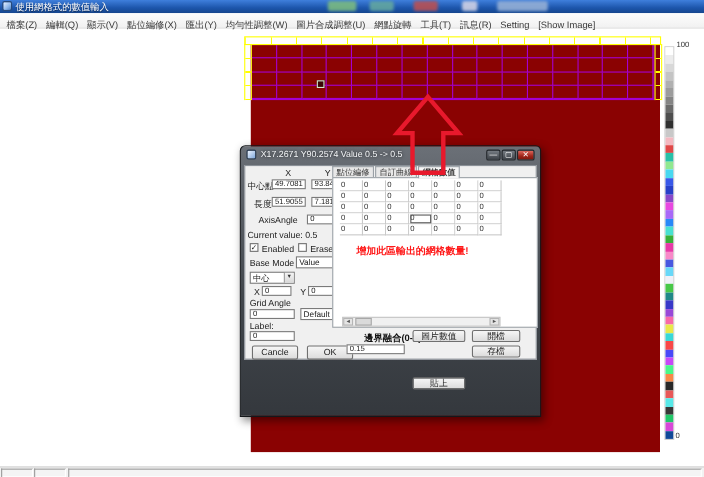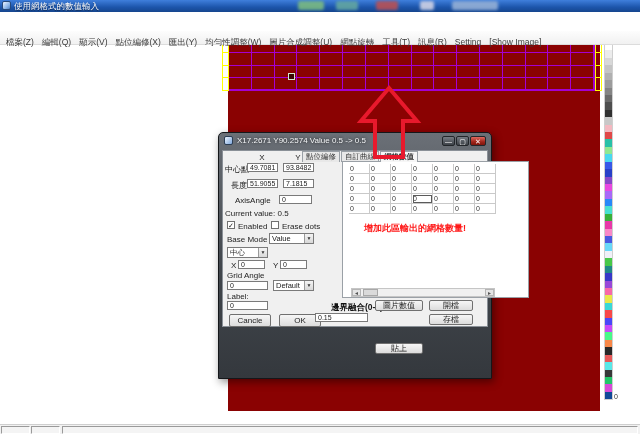--- a/index.html
+++ b/index.html
@@ -12,21 +12,21 @@
     background:linear-gradient(#3f7fdc,#1c55ab 60%,#16468e); z-index:5; }
   .app-icon { position:absolute; left:2px; top:1px; width:9px; height:9px; border-radius:2px;
     background:linear-gradient(135deg,#eef5ff,#8fb8ea 60%,#4d7fc0); border:1px solid #274a7a; }
   .titlebar-text { position:absolute; left:14px; top:1px; font-size:8.5px; color:#fff;
     text-shadow:0 1px 1px rgba(0,0,0,.5); white-space:nowrap; }
   .blur-blob { position:absolute; top:1px; height:9px; border-radius:2px; filter:blur(1.6px); opacity:.85; }
 
   
   .menubar { position:absolute; left:0; top:12px; width:640px; height:14px;
     background:linear-gradient(#fdfdfd,#f1f1f1); border-bottom:1px solid #dcdcdc; z-index:5;
-    white-space:nowrap; padding-left:2px;margin-top:19px; }
+    white-space:nowrap; padding-left:2px; }
   .menu-item { display:inline-block; font-size:8.5px; color:#3a3a3a; padding:1px 4px 0 4px; cursor:default; }
 
   
   .canvas-main { position:absolute; left:228px; top:40px; width:372px; height:371px;
     background:var(--canvas-bg); z-index:1; }
   .mgrid { position:absolute; left:228px; top:40px; width:367px; height:51px;
     display:grid; grid-template-columns:repeat(16,1fr); grid-template-rows:repeat(4,1fr);
     border:1px solid var(--grid-line); z-index:2; }
   .mgrid-cell { border-right:1px solid var(--grid-line); border-bottom:1px solid var(--grid-line); }
   .ybound-top { position:absolute; left:222px; top:33px; width:379px; height:8px;
@@ -83,21 +83,21 @@
     font-size:7px; line-height:7px; text-align:center; color:#222; }
   .btn { position:absolute; height:13px; background:linear-gradient(#f6f6f6,#dcdcdc);
     border:1px solid #707070; border-radius:2px; font-size:8px; text-align:center; line-height:11px; color:#222; }
   .btn.small { height:11px; line-height:9px; }
 
   .tabstrip { position:absolute; left:79px; top:0; height:11px; display:flex; }
   .tab { font-size:7.5px; line-height:10px; padding:0 3px; background:#e8e8e8;
     border:1px solid #9aa0a6; border-bottom:none; margin-right:1px; color:#333; }
   .tab.active { background:#f6f6f6; font-weight:bold; position:relative; z-index:2; }
   .tabpanel { position:absolute; left:79px; top:10px; width:187px; height:137px;
-    background:#fff; border:1px solid #9aa0a6;margin-left:40px; }
+    background:#fff; border:1px solid #9aa0a6; }
   .gtable { position:absolute; left:6px; top:2px; }
   .trow { display:flex; }
   .tcell { width:21px; height:10px; border-right:1px solid #c9c9c9; border-bottom:1px solid #c9c9c9;
     font-size:7px; line-height:9px; padding-left:1px; color:#333; background:#fff; }
   .tcell.sel { outline:1px solid #5a5a5a; outline-offset:-2px; }
   .hscroll { position:absolute; left:8px; top:126px; width:144px; height:9px;
     background:#f0f0f0; border:1px solid #c5c5c5; }
   .hs-arrow { position:absolute; top:0; width:9px; height:7px; font-size:5px; line-height:7px;
     text-align:center; color:#555; background:#e4e4e4; border:1px solid #b5b5b5; }
   .hs-thumb { position:absolute; left:11px; top:0; width:15px; height:7px;

